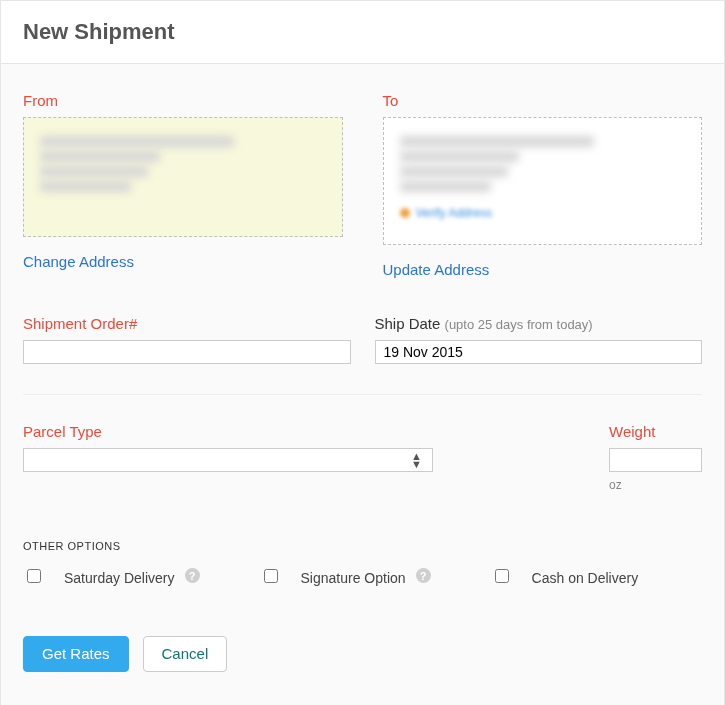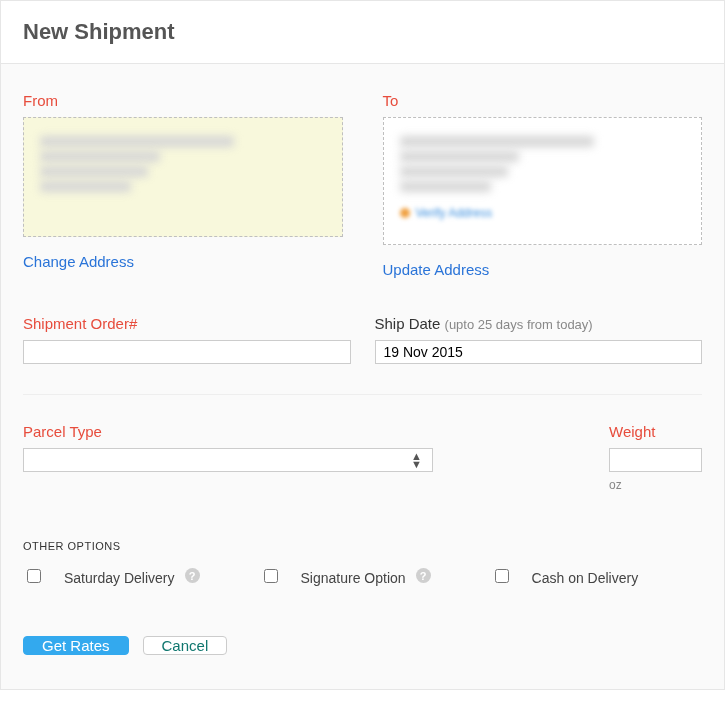--- a/index.html
+++ b/index.html
@@ -89,21 +89,21 @@
   }
   .opts-row { display:flex; gap:60px; align-items:center; font-size:14px; color:#444;}
   .opt { display:flex; align-items:center; gap:8px; }
   .help-icon {
     display:inline-flex; width:15px;height:15px;border-radius:50%;background:#cfcfcf;color:#fff;font-size:11px;align-items:center;justify-content:center;font-weight:700;margin-left:2px;
   }
   .actions {
     display:flex; gap:14px; margin:50px 0 24px;
   }
   .btn {
-    height:19px; padding:0 18px; border-radius:4px; font-size:15px; cursor:pointer; border:1px solid transparent; display:inline-flex; align-items:center;
+    height:36px; padding:0 18px; border-radius:4px; font-size:15px; cursor:pointer; border:1px solid transparent; display:inline-flex; align-items:center;
   }
   .btn.primary { background:var(--btn-blue); color:#fff; border-color:var(--btn-blue); }
   .btn.secondary { background:#fff; color:#0f766e; border:1px solid var(--border-gray); }
   label.cb { display:flex; align-items:flex-end; gap:20px; cursor:pointer;}
   input[type="checkbox"]{ width:14px;height:14px; }
 </style>
 </head>
 <body>
 
 <div class="frame">

